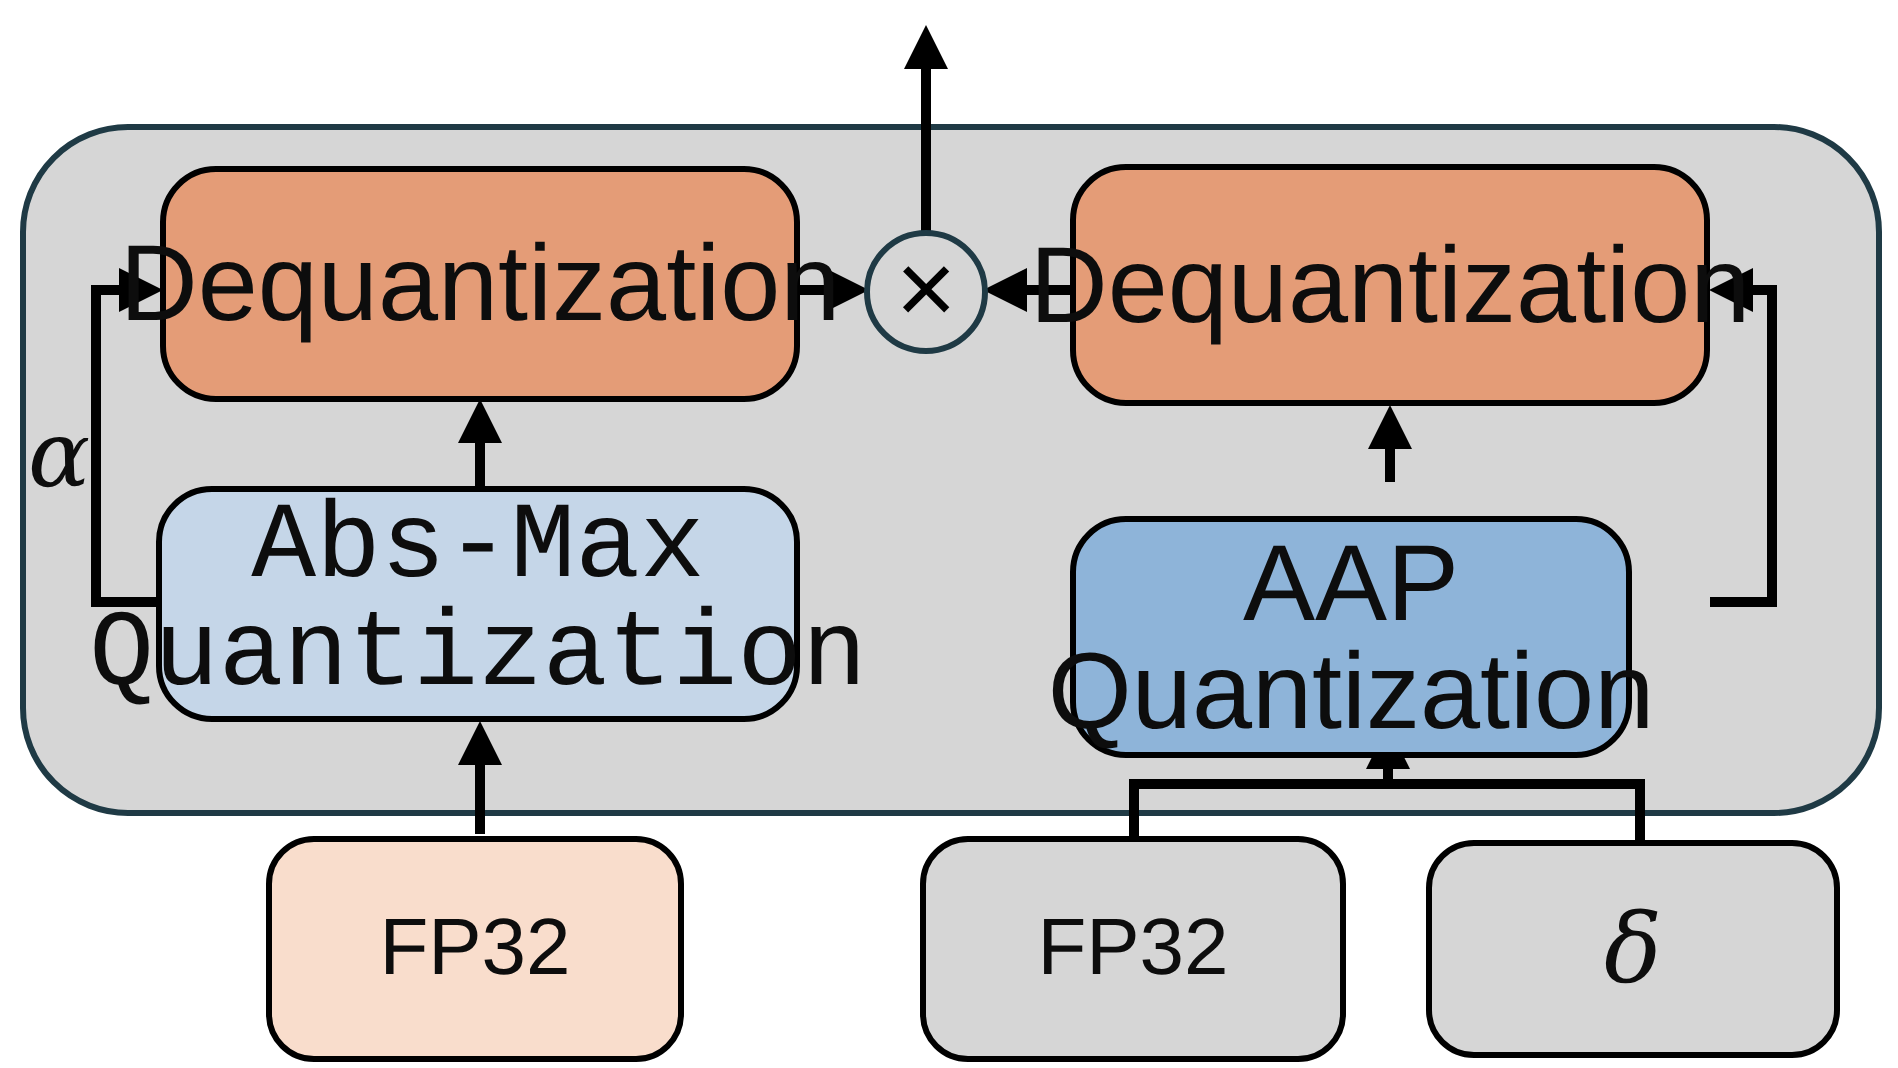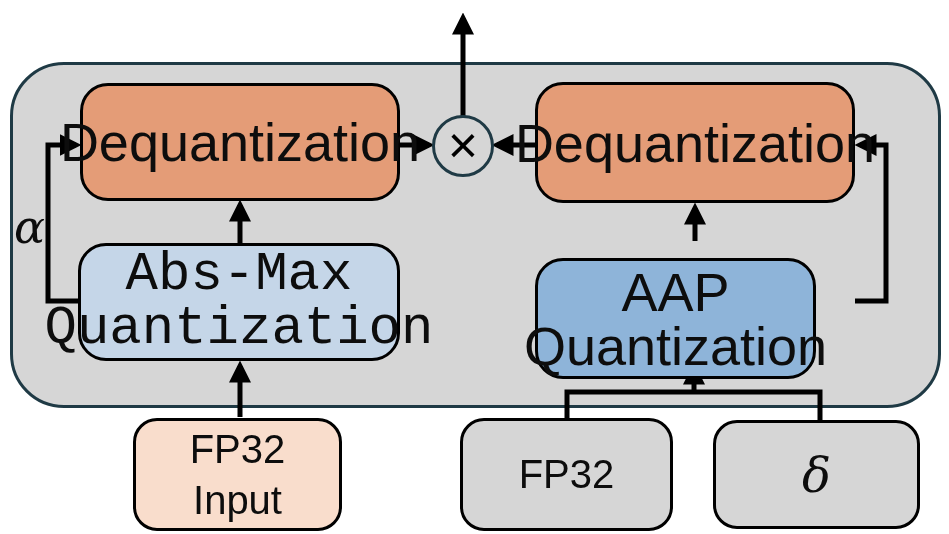--- a/index.html
+++ b/index.html
@@ -132,21 +132,20 @@
     <span class="ln">Quantization</span>
   </div>
 
   <div class="box" id="aap">
     <span class="ln">AAP</span>
     <span class="ln">Quantization</span>
   </div>
 
   <div class="box io-box" id="fp32-input">
     <span class="ln">FP32</span>
-    <span class="ln">Input</span>
   </div>
 
   <div class="box io-box" id="fp32-weight">
     <span class="ln">FP32</span>
   </div>
 
   <div class="box io-box" id="delta-box">
     <span class="greek">δ</span>
   </div>
 

